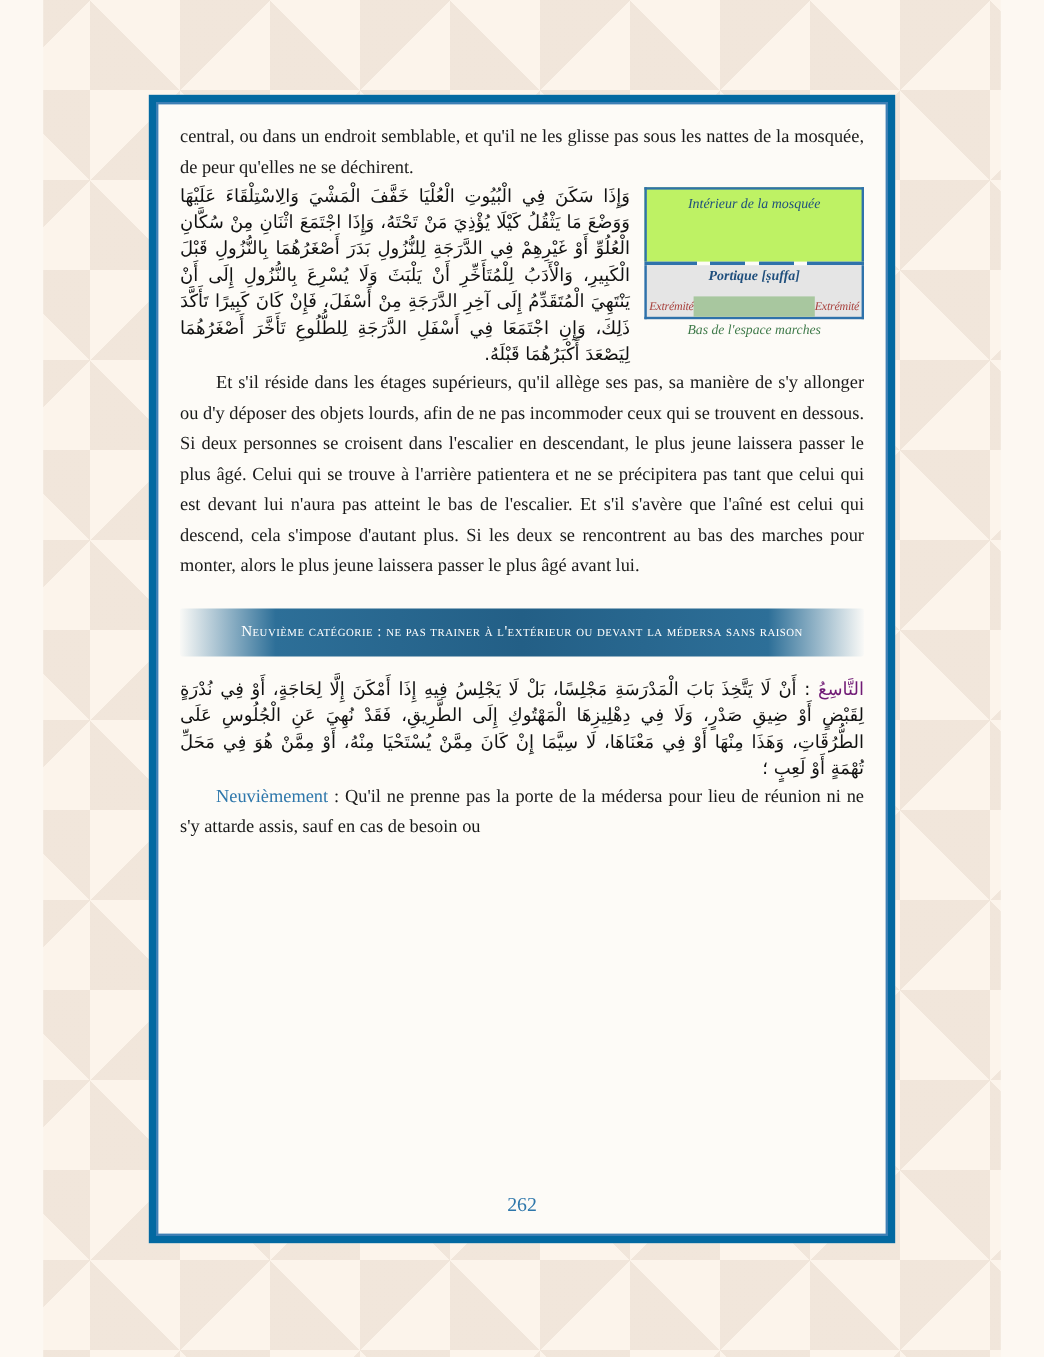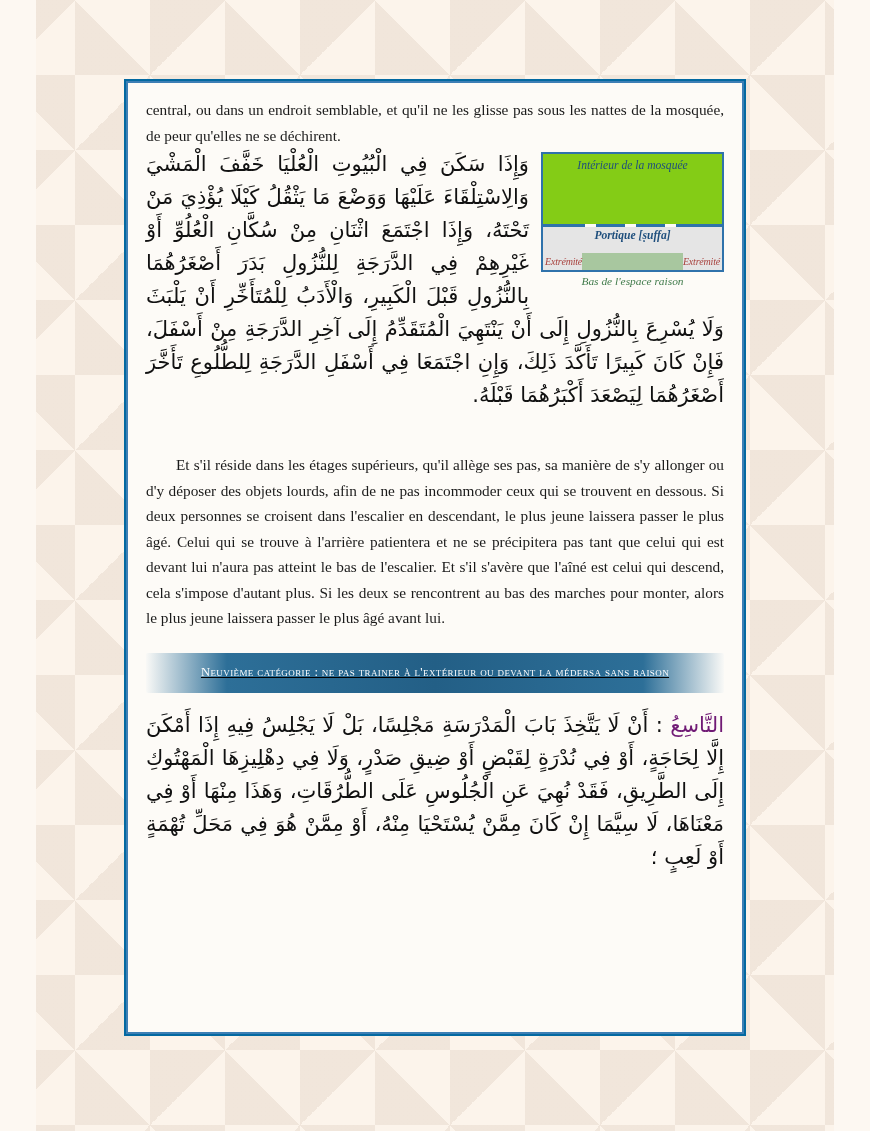--- a/index.html
+++ b/index.html
@@ -42,21 +42,21 @@
     z-index: 1;
   }
 
   
   .page-frame {
     position: absolute;
     left: 124px;
     top: 79px;
     width: 622px;
     height: 957px;
-    border: 2px solid #0369a1;
+    border: 6px solid #0369a1;
     background: #fdfaf6;
     box-sizing: border-box;
     z-index: 2;
   }
   .page-inner {
     position: absolute;
     inset: 0;
     border: 2px solid #3d7fb5;
     background: #fdfbf7;
     box-sizing: border-box;
@@ -72,50 +72,50 @@
   
   .fr {
     font-family: "Liberation Serif", serif;
     font-size: 15.3px;
     line-height: 25.5px;
     color: #1a1a1a;
     text-align: justify;
     text-justify: inter-word;
     margin: 0;
   }
-  .fr.indent { text-indent: 30px; margin-top: 40px; }
+  .fr.indent { text-indent: 30px; }
   .fr-lead {
     color: #2e77ab;
   }
 
   
   .ar {
     direction: rtl;
     font-family: "DejaVu Sans", sans-serif;
-    font-size: 21px;
-    line-height: 33px;
+    font-size: 15px;
+    line-height: 22px;
     color: #111;
     text-align: justify;
     margin: 0;
     unicode-bidi: embed;
   }
   .ar-lead { color: #701a75; }
 
   
   .figure {
     float: right;
     width: 183px;
     margin: 4px 0 6px 12px;
     shape-outside: margin-box;
   }
   .fig-interior {
-    background: #84cc16;
+    background: #bef264;
     border: 2px solid #2f72ab;
     border-bottom: none;
-    height: 72px;
+    height: 62px;
     display: flex;
     align-items: flex-start;
     justify-content: center;
     padding-top: 5px;
     box-sizing: border-box;
   }
   .fig-interior-label {
     font-family: "Liberation Serif", serif;
     font-style: italic;
     font-size: 11.6px;
@@ -187,21 +187,20 @@
     background: linear-gradient(to right,
       rgba(228,238,245,0.15) 0%,
       #2d6f98 14%,
       #235f86 50%,
       #2d6f98 86%,
       rgba(228,238,245,0.15) 100%);
     display: flex;
     align-items: center;
     justify-content: center;
     border-radius: 2px;
-    text-decoration: underline;
   }
   .banner-text {
     font-family: "Liberation Serif", serif;
     font-variant: small-caps;
     font-size: 12.6px;
     letter-spacing: 0.4px;
     line-height: 15px;
     color: #ffffff;
     text-align: center;
     padding: 0 46px;
@@ -235,30 +234,32 @@
         <div class="fig-interior">
           <span class="fig-interior-label">Intérieur de la mosquée</span>
         </div>
         <div class="fig-wall"></div>
         <div class="fig-portico">
           <div class="fig-portico-label">Portique [ṣuffa]</div>
           <div class="fig-green"></div>
           <span class="fig-ext left">Extrémité</span>
           <span class="fig-ext right">Extrémité</span>
         </div>
-        <div class="fig-caption">Bas de l'espace raison</div>
+        <div class="fig-caption">Bas de l'espace marches</div>
       </div>
 
       <p class="ar">وَإِذَا سَكَنَ فِي الْبُيُوتِ الْعُلْيَا خَفَّفَ الْمَشْيَ وَالِاسْتِلْقَاءَ عَلَيْهَا وَوَضْعَ مَا يَثْقُلُ كَيْلَا يُؤْذِيَ مَنْ تَحْتَهُ، وَإِذَا اجْتَمَعَ اثْنَانِ مِنْ سُكَّانِ الْعُلُوِّ أَوْ غَيْرِهِمْ فِي الدَّرَجَةِ لِلنُّزُولِ بَدَرَ أَصْغَرُهُمَا بِالنُّزُولِ قَبْلَ الْكَبِيرِ، وَالْأَدَبُ لِلْمُتَأَخِّرِ أَنْ يَلْبَثَ وَلَا يُسْرِعَ بِالنُّزُولِ إِلَى أَنْ يَنْتَهِيَ الْمُتَقَدِّمُ إِلَى آخِرِ الدَّرَجَةِ مِنْ أَسْفَلَ، فَإِنْ كَانَ كَبِيرًا تَأَكَّدَ ذَلِكَ، وَإِنِ اجْتَمَعَا فِي أَسْفَلِ الدَّرَجَةِ لِلطُّلُوعِ تَأَخَّرَ أَصْغَرُهُمَا لِيَصْعَدَ أَكْبَرُهُمَا قَبْلَهُ.</p>
 
       <p class="fr indent">Et s'il réside dans les étages supérieurs, qu'il allège ses pas, sa manière de s'y allonger ou d'y déposer des objets lourds, afin de ne pas incommoder ceux qui se trouvent en dessous. Si deux personnes se croisent dans l'escalier en descendant, le plus jeune laissera passer le plus âgé. Celui qui se trouve à l'arrière patientera et ne se précipitera pas tant que celui qui est devant lui n'aura pas atteint le bas de l'escalier. Et s'il s'avère que l'aîné est celui qui descend, cela s'impose d'autant plus. Si les deux se rencontrent au bas des marches pour monter, alors le plus jeune laissera passer le plus âgé avant lui.</p>
 
       <div class="banner">
         <div class="banner-text">Neuvième catégorie : ne pas trainer à l'extérieur ou devant la médersa sans raison</div>
       </div>
 
       <p class="ar"><span class="ar-lead">التَّاسِعُ</span><span> : أَنْ لَا يَتَّخِذَ بَابَ الْمَدْرَسَةِ مَجْلِسًا، بَلْ لَا يَجْلِسُ فِيهِ إِذَا أَمْكَنَ إِلَّا لِحَاجَةٍ، أَوْ فِي نُدْرَةٍ لِقَبْضٍ أَوْ ضِيقِ صَدْرٍ، وَلَا فِي دِهْلِيزِهَا الْمَهْتُوكِ إِلَى الطَّرِيقِ، فَقَدْ نُهِيَ عَنِ الْجُلُوسِ عَلَى الطُّرُقَاتِ، وَهَذَا مِنْهَا أَوْ فِي مَعْنَاهَا، لَا سِيَّمَا إِنْ كَانَ مِمَّنْ يُسْتَحْيَا مِنْهُ، أَوْ مِمَّنْ هُوَ فِي مَحَلِّ تُهْمَةٍ أَوْ لَعِبٍ ؛</span></p>
 
-
+      <p class="fr indent"><span class="fr-lead">Neuvièmement</span><span> : Qu'il ne prenne pas la porte de la médersa pour lieu de réunion ni ne s'y attarde assis, sauf en cas de besoin ou</span></p>
+
+      <div class="page-number">262</div>
 
     </div>
   </div>
 </div>
 
 </body></html>

